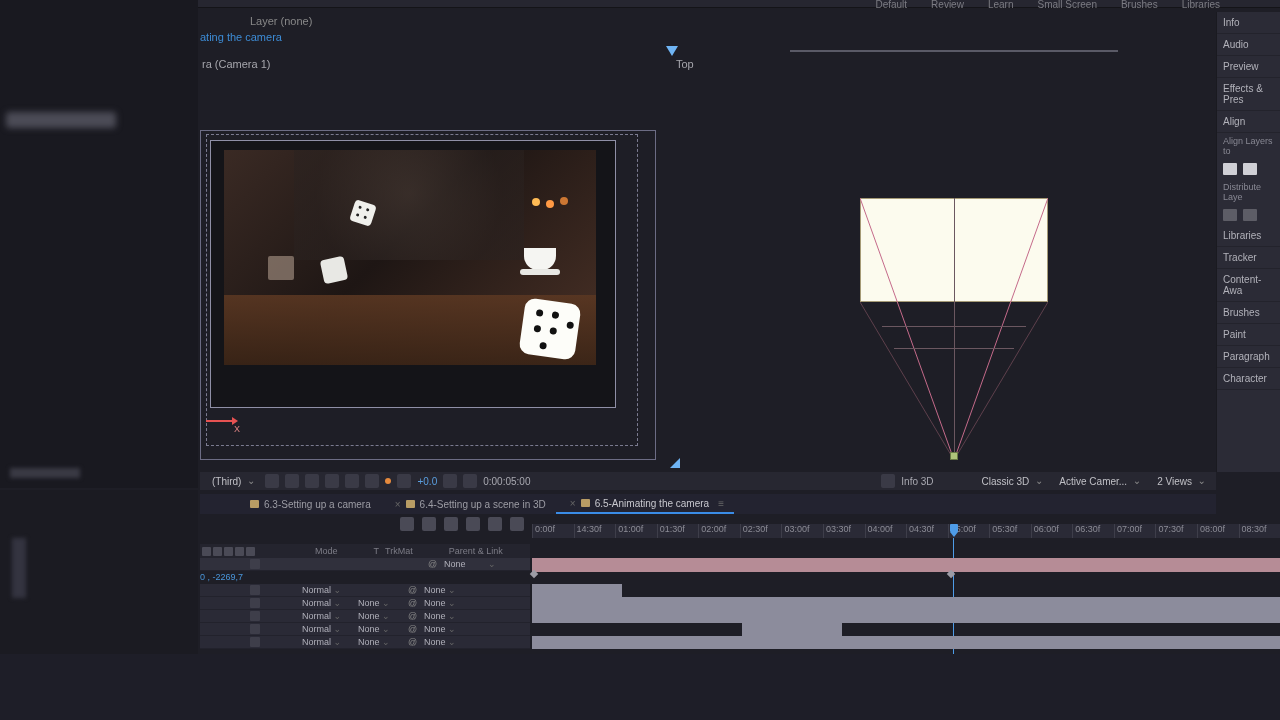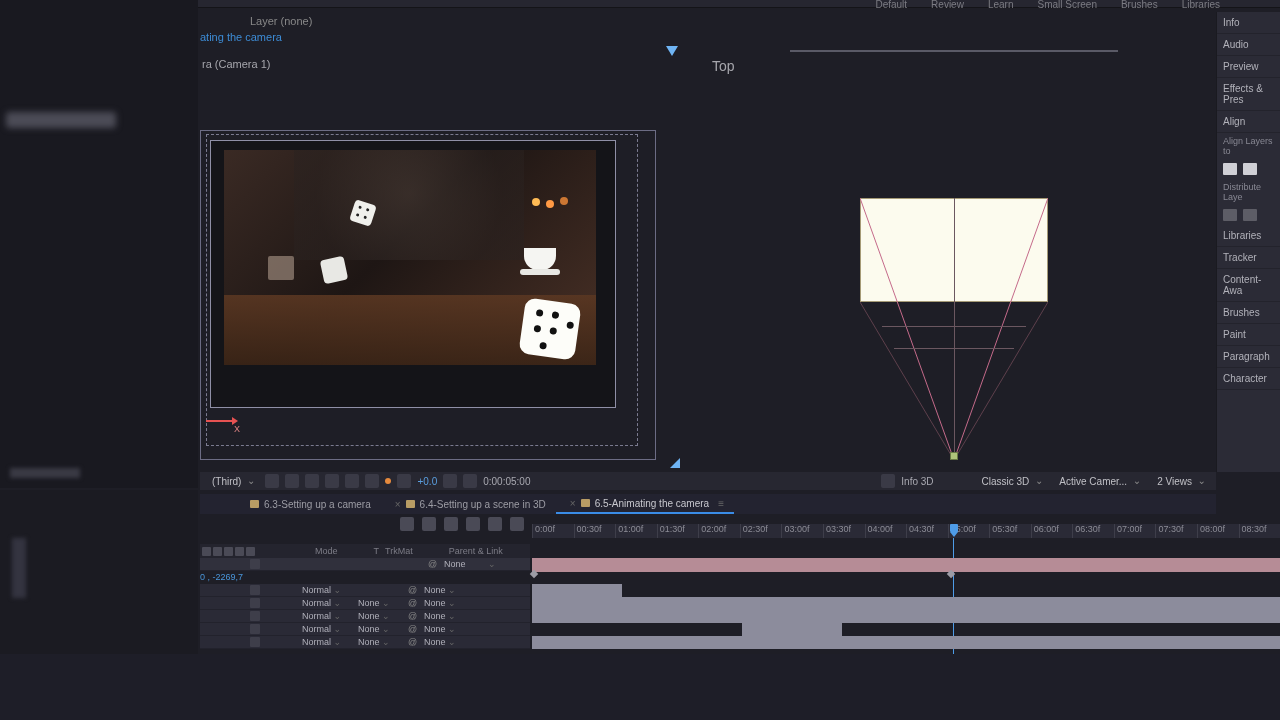--- a/index.html
+++ b/index.html
@@ -10,21 +10,21 @@
 .top-menu span { opacity: 0.85; }
 
 .tab-strip { position: absolute; top: 12px; left: 200px; display: flex; align-items: center; height: 18px; font-size: 11px; color: #b6b6be; }
 .tab-active { border-bottom: 2px solid #3a8ce6; padding: 2px 4px; }
 .tab-chev { margin-left: 4px; color: #777; }
 .layer-none { margin-left: 50px; color: #888; }
 
 .breadcrumb { position: absolute; top: 31px; left: 200px; font-size: 11px; color: #3d8cd6; }
 
 .viewer-label-left { position: absolute; top: 58px; left: 202px; font-size: 11px; color: #a6a6ac; }
-.viewer-label-right { position: absolute; top: 58px; left: 712px; font-size: 14px; color: #a6a6ac; }
+.viewer-label-right { position: absolute; top: 58px; left: 676px; font-size: 11px; color: #a6a6ac; }
 .viewer-marker { position: absolute; top: 46px; left: 666px; width: 0; height: 0; border-left: 6px solid transparent; border-right: 6px solid transparent; border-top: 10px solid #6fb4f4; }
 .viewer-underline { position: absolute; top: 50px; left: 790px; width: 328px; height: 2px; background: #5a5a66; }
 
 .left-blur { position: absolute; left: 0; top: 0; width: 198px; height: 488px; background: #191920; }
 .left-blur .blob1 { position: absolute; top: 112px; left: 6px; width: 110px; height: 16px; background: #4b4b56; filter: blur(3px); border-radius: 3px; }
 .left-blur .blob2 { position: absolute; top: 468px; left: 10px; width: 70px; height: 10px; background: #3a3a44; filter: blur(2px); }
 .viewer-left-outline { position: absolute; top: 130px; left: 200px; width: 456px; height: 330px; border: 1px solid #6c6c84; }
 .viewer-left-inner { position: absolute; top: 134px; left: 206px; width: 432px; height: 312px; border: 1px dashed #7b7b90; }
 .viewer-left-frame { position: absolute; top: 140px; left: 210px; width: 406px; height: 268px; border: 1px solid #8f8fa6; background: #141418; }
 .footage { position: absolute; top: 150px; left: 224px; width: 372px; height: 215px; background: linear-gradient(135deg, #3a2a24 0%, #1e1614 45%, #4a3126 100%); overflow: hidden; }
@@ -242,21 +242,21 @@
   <span class="tl-tool-icon"></span>
   <span class="tl-tool-icon"></span>
   <span class="tl-tool-icon"></span>
   <span class="tl-tool-icon"></span>
   <span class="tl-tool-icon"></span>
   <span class="tl-tool-icon"></span>
 </div>
 
 <div class="timeline-ruler" id="ruler">
     <div class="ruler-tick">0:00f</div>
-    <div class="ruler-tick">00:30f</div>
+    <div class="ruler-tick">14:30f</div>
     <div class="ruler-tick">01:00f</div>
     <div class="ruler-tick">01:30f</div>
     <div class="ruler-tick">02:00f</div>
     <div class="ruler-tick">02:30f</div>
     <div class="ruler-tick">03:00f</div>
     <div class="ruler-tick">03:30f</div>
     <div class="ruler-tick">04:00f</div>
     <div class="ruler-tick">04:30f</div>
     <div class="ruler-tick">05:00f</div>
     <div class="ruler-tick">05:30f</div>

